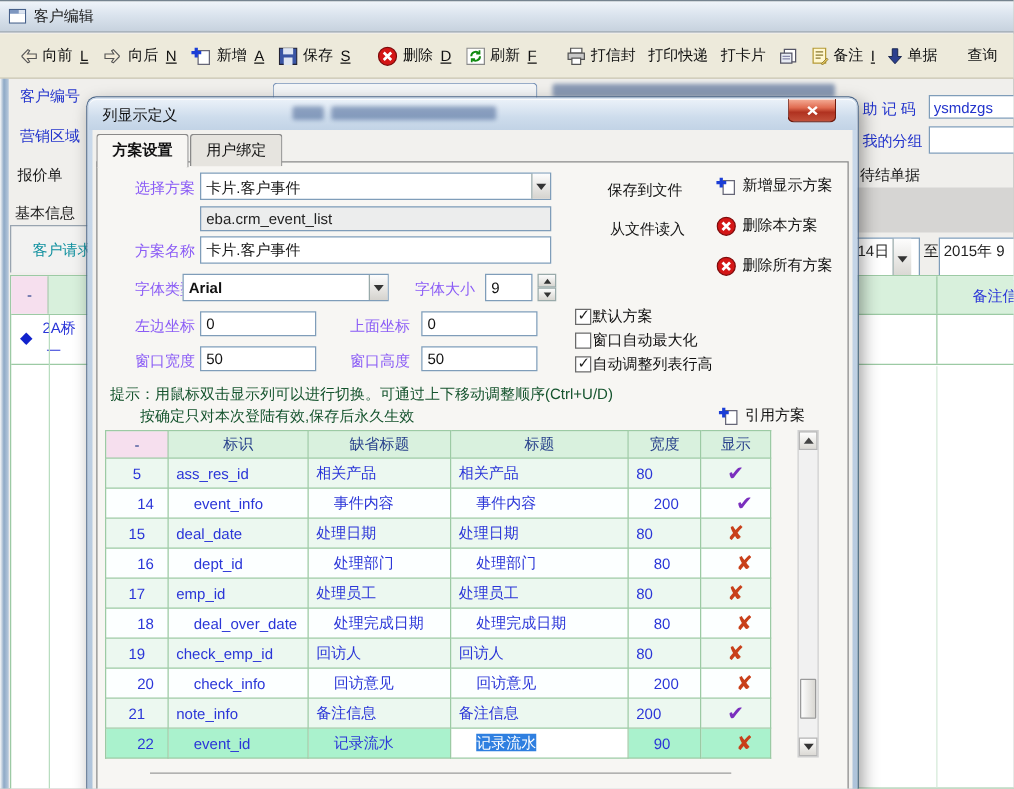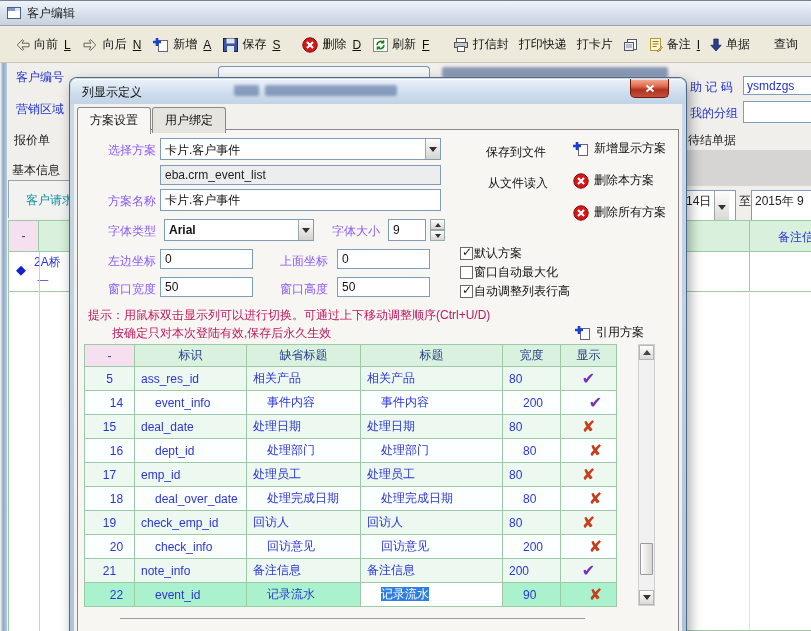--- a/index.html
+++ b/index.html
@@ -79,21 +79,21 @@
   .close-btn { position:absolute; top:1px; right:17px; width:39px; height:19px;
     border:1px solid #6e1a0d; border-top:none; border-radius:0 0 5px 5px;
     background:linear-gradient(#f6b09a,#e06b50 40%,#b03220 60%,#c2503a);
     box-shadow:inset 0 1px 0 rgba(255,255,255,.55); z-index:3;
     display:flex; align-items:center; justify-content:center; }
   .dlg-client { position:absolute; left:4px; right:4px; top:26px; bottom:0; background:#f2f1ee; }
 
   .tab-strip { position:absolute; left:3px; top:3px; display:flex; z-index:2; }
   .tab { padding:4px 12px 3px; border:1px solid #898989; border-bottom:none;
     border-radius:3px 3px 0 0; background:#e6e4df; margin-right:1px; color:#111; }
-  .tab.active { background:#f7f6f3; padding-bottom:5px; margin-bottom:-1px; }
+  .tab.active { background:#f7f6f3; padding-bottom:5px; margin-bottom:-1px;font-weight:bold; }
   .tab-panel { position:absolute; left:3px; right:3px; top:25px; bottom:0;
     border:1px solid #898989; background:#f7f6f3; }
 
   
   .flabel { position:absolute; color:#8b5cf6; white-space:nowrap; }
   .fl-link { position:absolute; color:#111; white-space:nowrap; }
   .combo { position:absolute; display:flex; height:22px; background:#fff; border:1px solid #7f9db9; }
   .combo .val { flex:1; padding:3px 4px; white-space:nowrap; overflow:hidden; }
   .combo .val.bold { font-weight:bold; }
   .tinput { position:absolute; height:22px; border:1px solid #7f9db9; background:#fff;
@@ -101,21 +101,21 @@
   .tinput.ro { background:#eceded; height:20px; color:#222; }
   .spinner { position:absolute; width:15px; height:22px; display:flex; flex-direction:column; }
   .spin-btn { flex:1; background:linear-gradient(#fcfcfc,#d8d6d1); border:1px solid #9aa;
     display:flex; align-items:center; justify-content:center; }
   .tri-up-s { width:0;height:0;border-left:3px solid transparent;border-right:3px solid transparent;border-bottom:4px solid #333; }
   .tri-down-s { width:0;height:0;border-left:3px solid transparent;border-right:3px solid transparent;border-top:4px solid #333; }
   .cb-row { position:absolute; display:flex; align-items:center; gap:1px;justify-content:flex-end; }
   .cb-box { width:13px; height:13px; background:#fff; border:1px solid #6a6a6a; position:relative; }
   .cb-box.checked::after { content:"✓"; position:absolute; left:1px; top:-3px;
     font-size:12px; font-weight:bold; color:#1a1a1a; }
-  .hint { position:absolute; color:#be185d; white-space:nowrap; }
+  .hint { position:absolute; color:#14532d; white-space:nowrap; }
   .cmd-btn { position:absolute; display:flex; align-items:center; gap:5px; color:#111; white-space:nowrap; }
 
   
   table.grid { position:absolute; left:10px; top:240px; border-collapse:collapse;
     table-layout:fixed; background:#fff; }
   table.grid th, table.grid td { border:1px solid #9ccaa4; overflow:hidden; white-space:nowrap; }
   table.grid th { height:22px; background:#d9f1de; color:#27408b; font-weight:normal; }
   table.grid th.pink { background:#f6dfee; }
   table.grid td { height:24px; padding:1px 6px; color:#2a35d8; }
   tr.r-even td { background:#ecf8f0; }
@@ -380,21 +380,21 @@
         <span class="icon">
             <svg width="16" height="16">
               <circle cx="8" cy="8" r="7.2" fill="#d41616" stroke="#7d0b0b"></circle>
               <path d="M5 5l6 6M11 5l-6 6" stroke="#fff" stroke-width="2.2"></path>
             </svg>
           </span>
         <span>删除所有方案</span>
       </div>
 
       <div class="flabel" style="left:34px;top:119px">字体类型</div>
-      <div class="combo" style="left:90px;top:115px;width:150px">
+      <div class="combo" style="left:72px;top:115px;width:165px">
         <span class="val bold">Arial</span>
         <span class="combo-arrow-btn">
             <span class="tri-down"></span>
           </span>
       </div>
       <div class="flabel" style="left:258px;top:119px">字体大小</div>
       <input class="tinput" style="left: 314px; top: 115px; width: 38px;" value="9">
       <div class="spinner" style="left:356px;top:115px">
         <span class="spin-btn">
             <span class="tri-up-s"></span>

